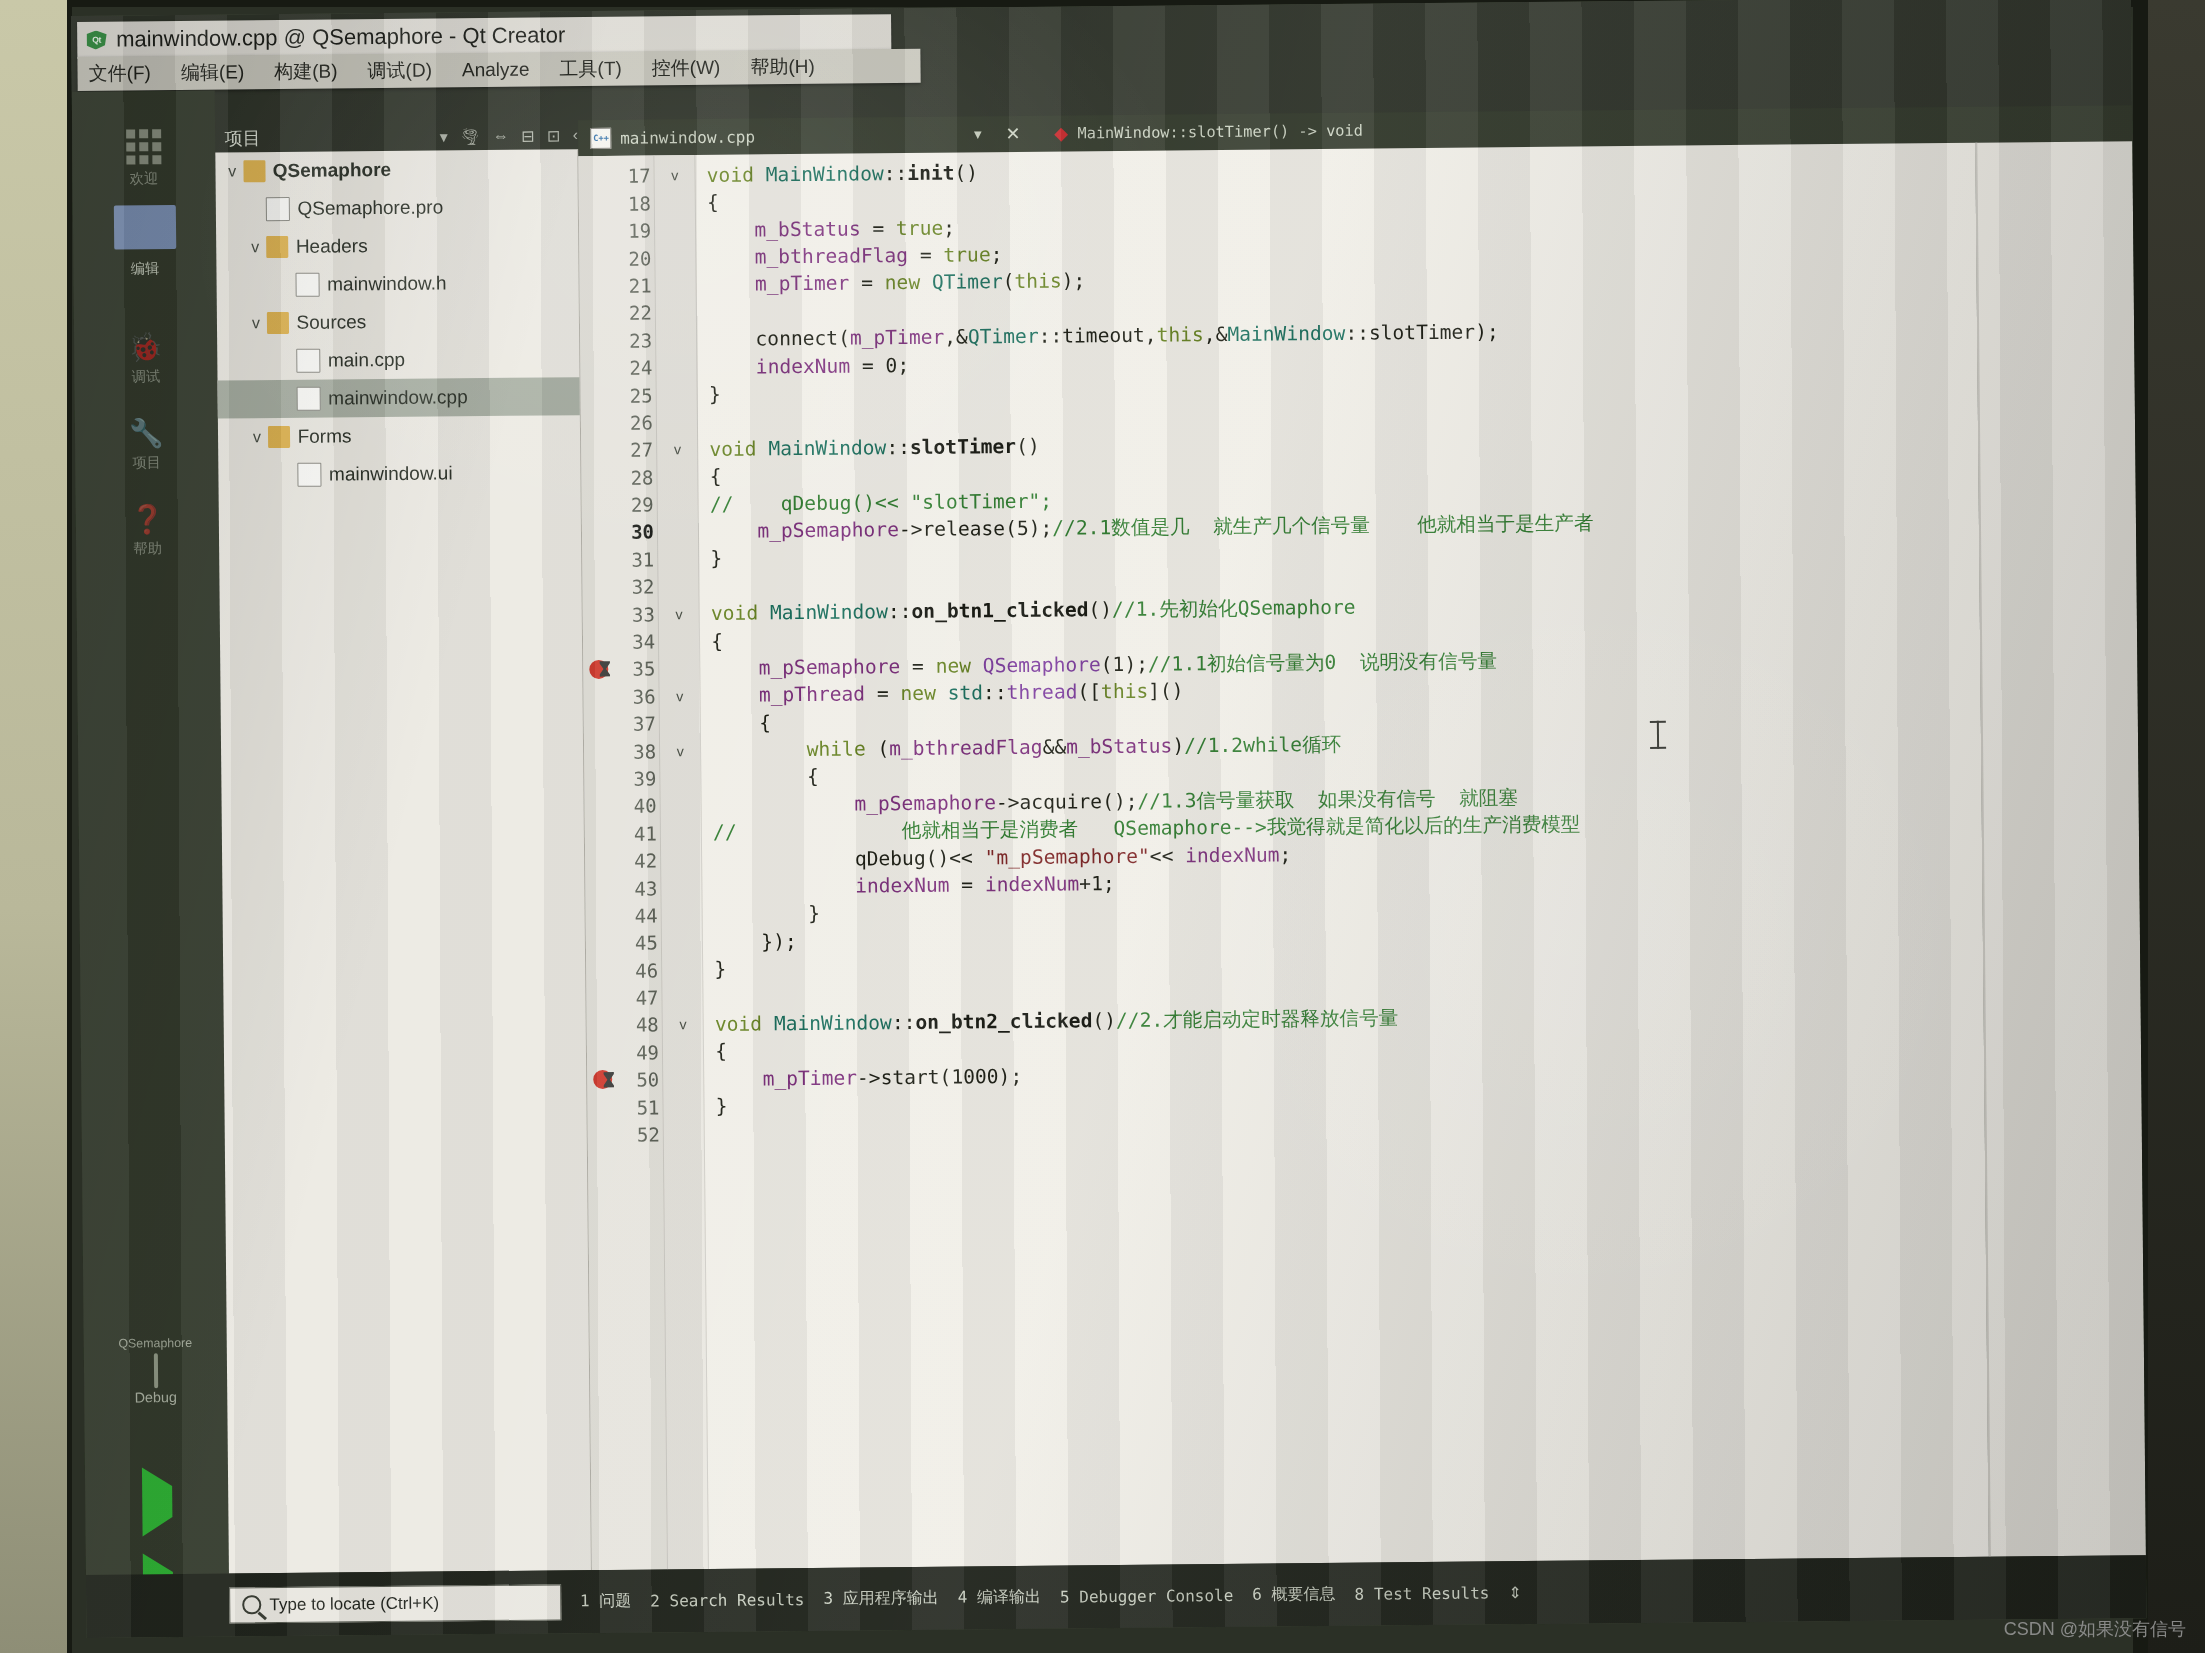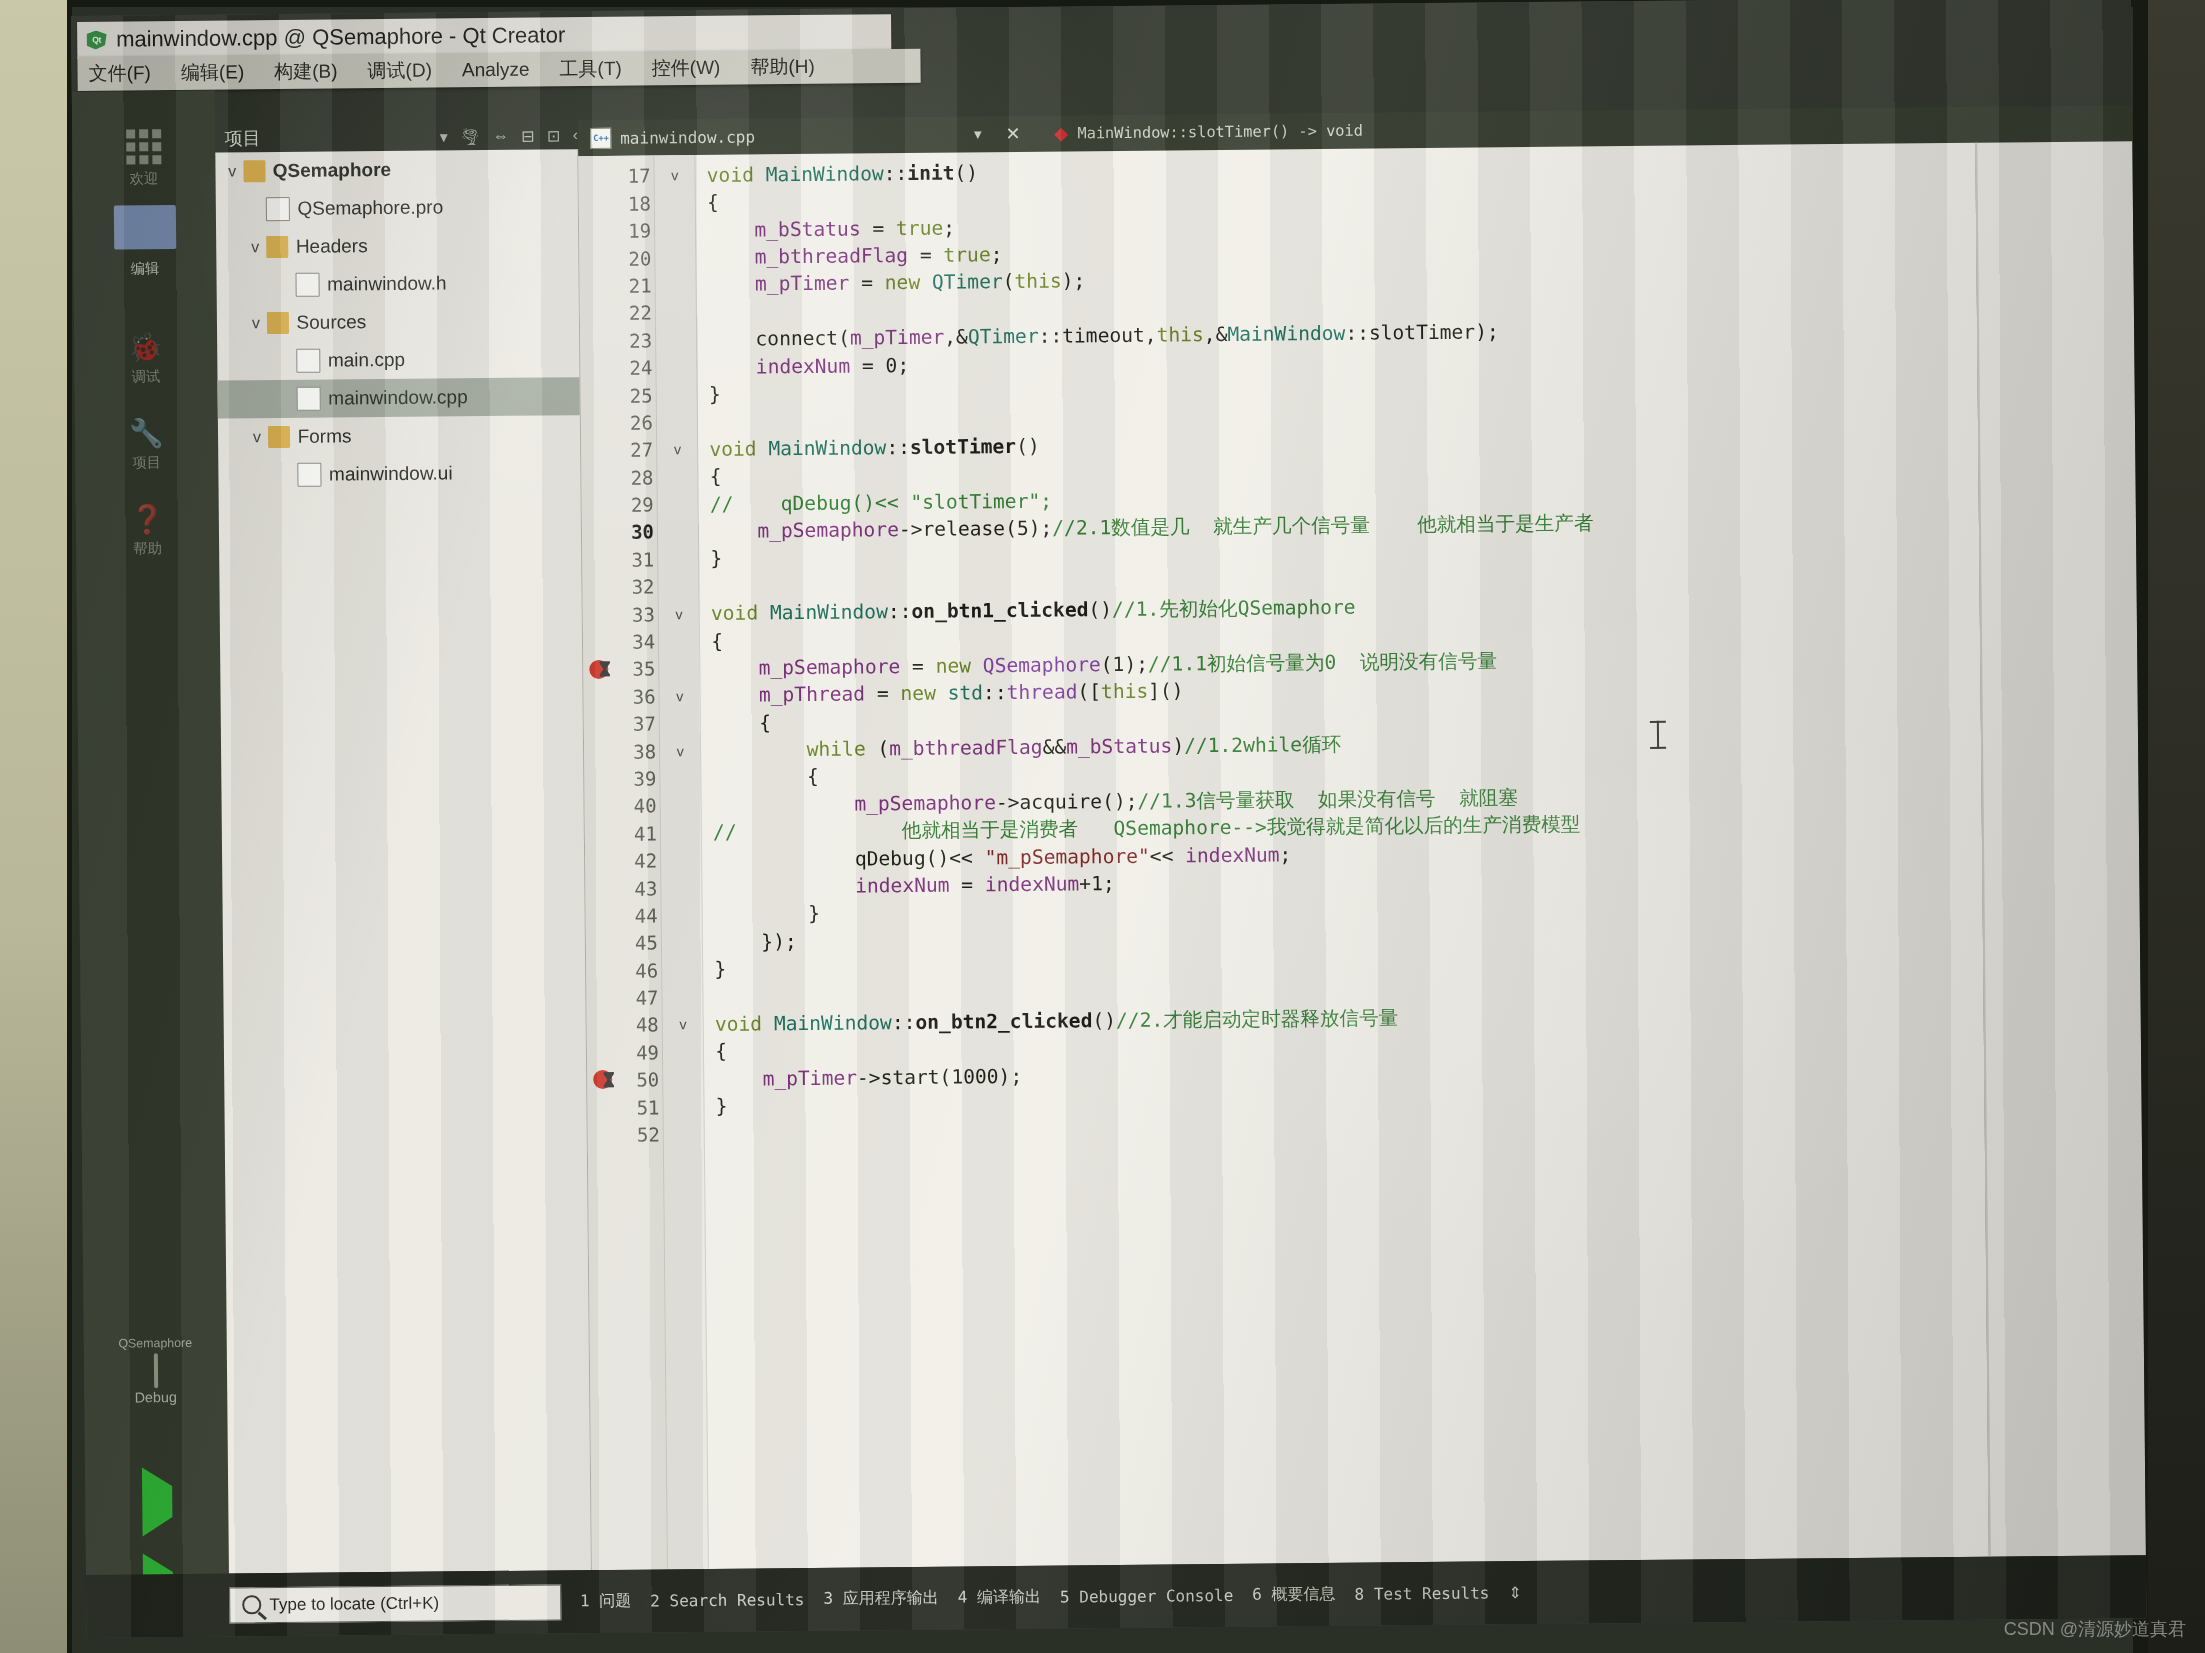--- a/index.html
+++ b/index.html
@@ -488,15 +488,15 @@
         <div class="sitem">6 概要信息</div>
         <div class="sitem">8 Test Results</div>
         <div class="updown">⇕</div>
       </div>
 
     </div>
     <div class="glare"></div>
     <div class="noise"></div>
   </div>
 
-  <div class="watermark">CSDN @清源妙道真君</div>
+  <div class="watermark">CSDN @如果没有信号</div>
 </div>
 
 
 </body></html>

